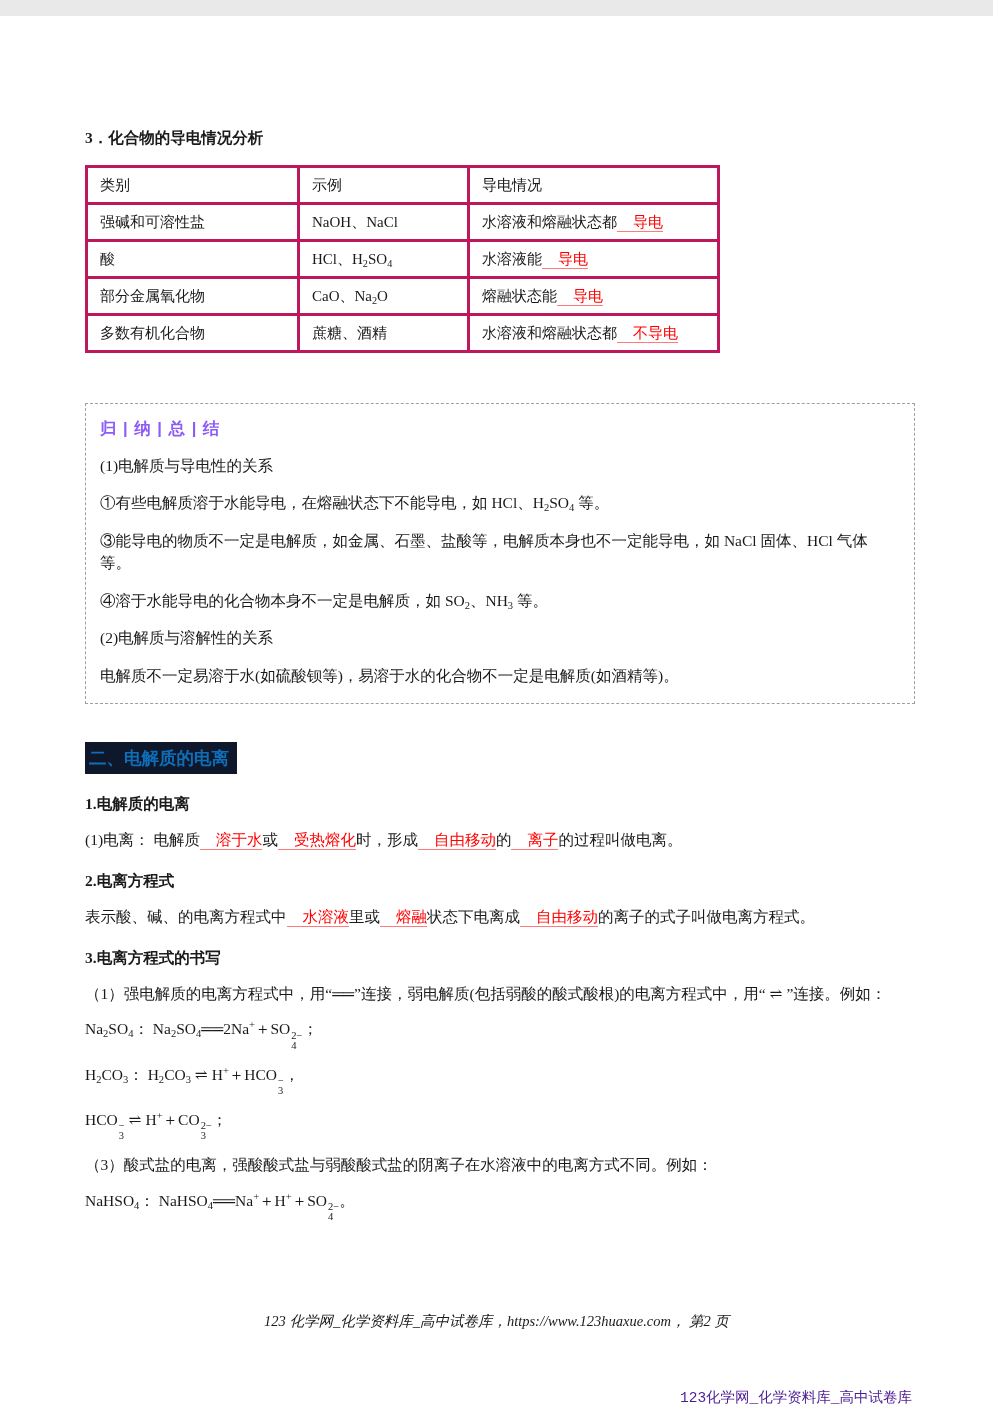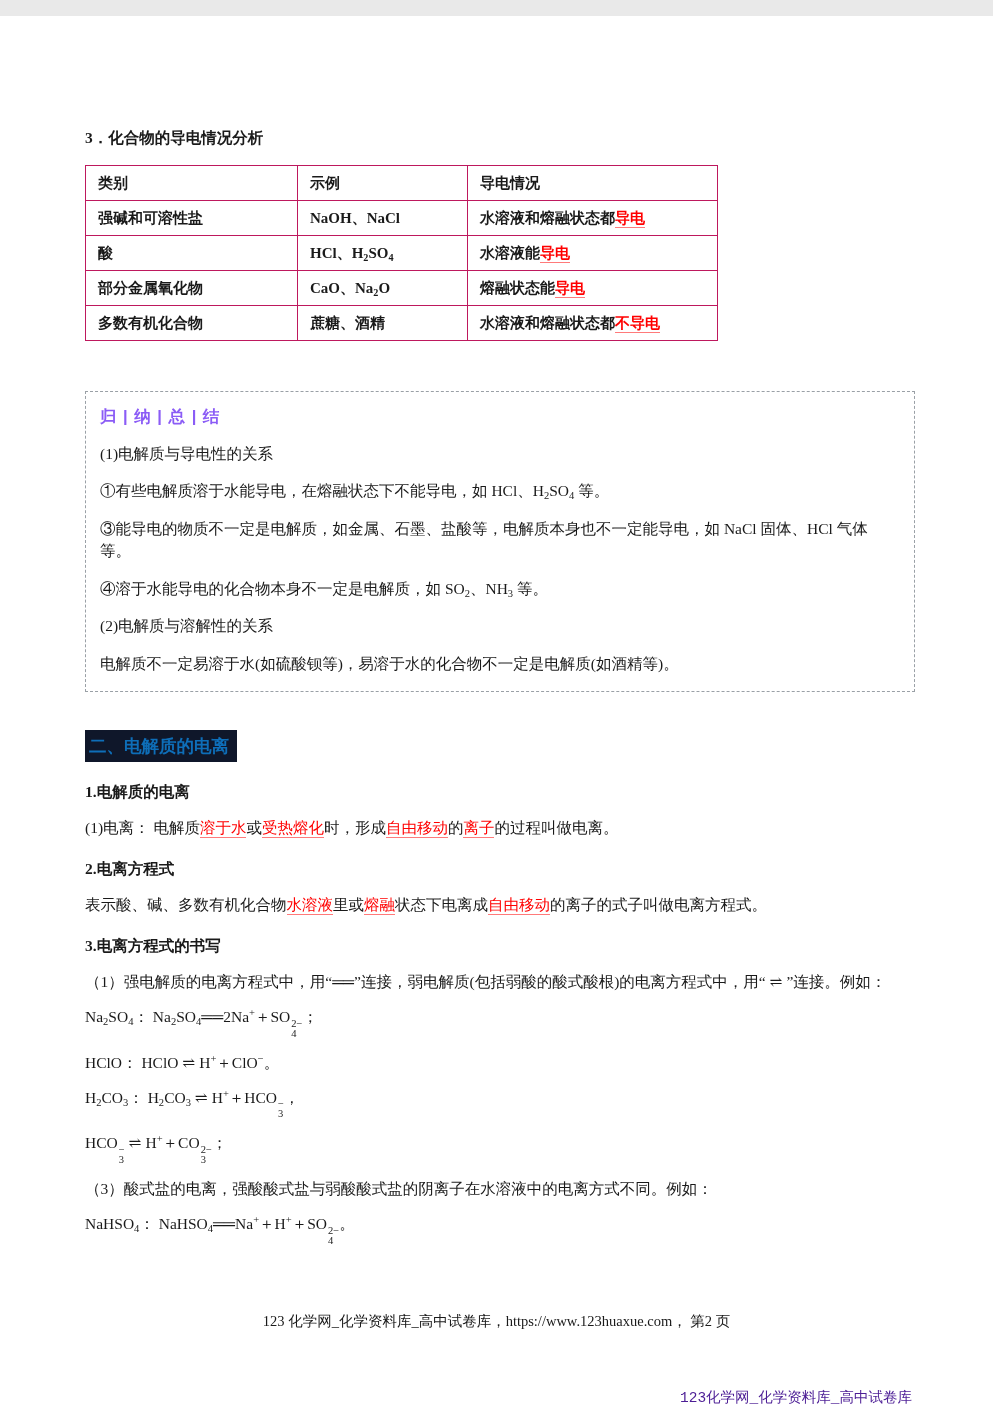--- a/index.html
+++ b/index.html
@@ -13,23 +13,23 @@
     font-family:"Liberation Serif","DejaVu Serif",serif;
     font-size:15.5px;
     color:#1a1a1a;
     overflow:hidden;
   }
   
   .h3-title{font-weight:bold;font-size:15.5px;margin:0 0 16px 0;}
   
   table.cond{border-collapse:collapse;width:632px;table-layout:fixed;}
   table.cond th,table.cond td{
-    border:1px solid #be185d;
+    border:3px solid #be185d;
     text-align:left;
-    font-weight:bold;
+    font-weight:normal;
     padding:6px 12px;
     height:22px;
     vertical-align:middle;
     font-size:15px;
   }
   col.c1{width:212px;} col.c2{width:170px;} col.c3{width:250px;}
   
   .summary-box{
     margin-top:50px;
     border:1px dashed #9aa0a6;
@@ -52,34 +52,34 @@
     background:#0f172a;
     color:#0e6eb8;
     font-weight:bold;
     font-size:17.5px;
     font-family:"Liberation Sans","DejaVu Sans",sans-serif;
     padding:4px 8px 4px 4px;
   }
   .body p{margin:13px 0;line-height:1.45;}
   .body p.bh{font-weight:bold;margin:19px 0 13px 0;}
   
-  .red-u{color:#ff0000;border-bottom:1px solid #ff7a7a;padding-bottom:1px;}
+  .red-u{color:#ff0000;border-bottom:1px solid #ff7a7a;padding-bottom:1px;padding-left:16px;}
   
   sub{font-size:0.68em;vertical-align:-0.3em;line-height:0;}
   sup{font-size:0.68em;vertical-align:0.55em;line-height:0;}
   
   .stk{
     display:inline-flex;flex-direction:column;align-items:flex-start;
     vertical-align:-0.42em;line-height:0.95;font-size:0.68em;margin-left:1px;
   }
   .stk .s-sup,.stk .s-sub{display:block;}
   
   .footer{
     position:absolute;left:0;right:0;top:1296px;
-    text-align:center;font-size:14.5px;color:#1a1a1a;
+    text-align:center;font-size:14.5px;color:#1a1a1a;font-style:italic;
   }
   .watermark{
     position:absolute;right:81px;top:1372px;
     color:#4c1d95;font-size:14.5px;
     font-family:Liberation Mono, monospace;
   }
 </style>
 </head>
 <body>
 
@@ -136,29 +136,28 @@
 
   <div class="sec2-header">
     <span class="hl">二、电解质的电离</span>
   </div>
 
   <div class="body">
     <p class="bh">1.电解质的电离</p>
     <p><span>(1)电离： 电解质</span><span class="red-u">溶于水</span><span>或</span><span class="red-u">受热熔化</span><span>时，形成</span><span class="red-u">自由移动</span><span>的</span><span class="red-u">离子</span><span>的过程叫做电离。</span></p>
 
     <p class="bh">2.电离方程式</p>
-    <p><span>表示酸、碱、多数有机化合物</span><span class="red-u">水溶液</span><span>里或</span><span class="red-u">熔融</span><span>状态下电离成</span><span class="red-u">自由移动</span><span>的离子的式子叫做电离方程式。</span></p>
+    <p><span>表示酸、碱、的电离方程式中</span><span class="red-u">水溶液</span><span>里或</span><span class="red-u">熔融</span><span>状态下电离成</span><span class="red-u">自由移动</span><span>的离子的式子叫做电离方程式。</span></p>
 
     <p class="bh">3.电离方程式的书写</p>
     <p><span>（1）强电解质的电离方程式中，用“══”连接，弱电解质(包括弱酸的酸式酸根)的电离方程式中，用“ ⇌ ”连接。例如：</span></p>
     <p><span>Na</span><sub>2</sub><span>SO</span><sub>4</sub><span>：  Na</span><sub>2</sub><span>SO</span><sub>4</sub><span>══2Na</span><sup>+</sup><span>＋SO</span><span class="stk">
           <span class="s-sup">2−</span>
           <span class="s-sub">4</span>
         </span><span>；</span></p>
-    <p><span>HClO：  HClO ⇌ H</span><sup>+</sup><span>＋ClO</span><sup>−</sup><span>。</span></p>
     <p><span>H</span><sub>2</sub><span>CO</span><sub>3</sub><span>：  H</span><sub>2</sub><span>CO</span><sub>3</sub><span> ⇌ H</span><sup>+</sup><span>＋HCO</span><span class="stk">
           <span class="s-sup">−</span>
           <span class="s-sub">3</span>
         </span><span>，</span></p>
     <p><span>HCO</span><span class="stk">
           <span class="s-sup">−</span>
           <span class="s-sub">3</span>
         </span><span> ⇌ H</span><sup>+</sup><span>＋CO</span><span class="stk">
           <span class="s-sup">2−</span>
           <span class="s-sub">3</span>

